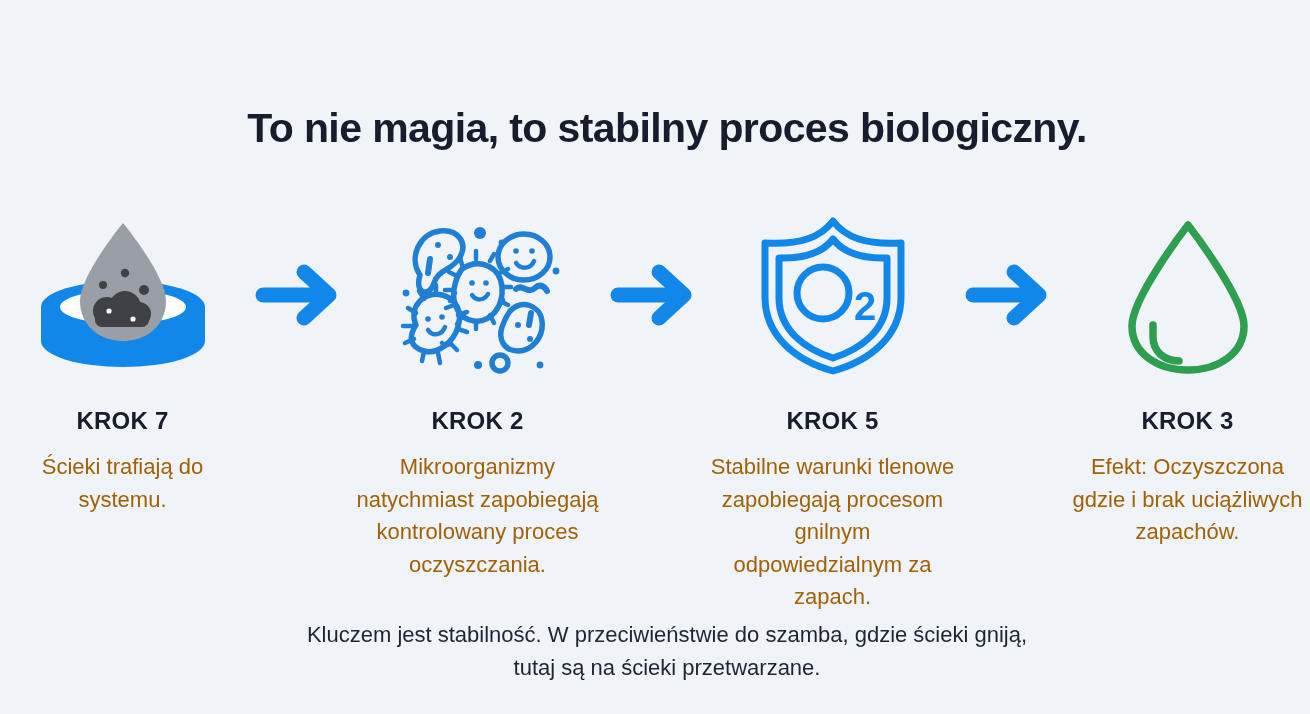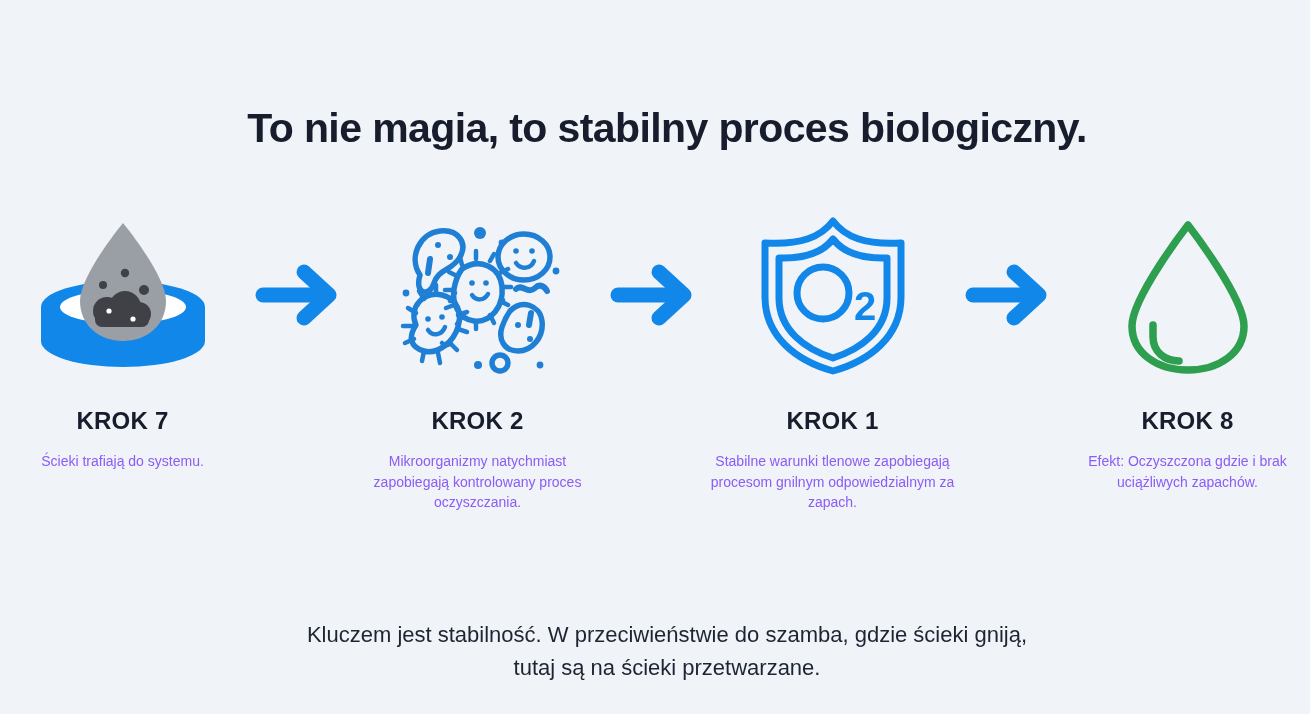--- a/index.html
+++ b/index.html
@@ -71,23 +71,23 @@
   .step-title {
     margin-top: 22px;
     font-size: 24px;
     font-weight: bold;
     letter-spacing: 0.2px;
     color: #171d2c;
     text-align: center;
   }
   .step-desc {
     margin-top: 16px;
-    font-size: 14px;
+    font-size: 22px;
     line-height: 1.48;
-    color: #8b5cf6;
+    color: #a16207;
     text-align: center;
     max-width: 246px;
   }
   .step-1 .step-desc { max-width: 205px; }
   .step-4 .step-desc { max-width: 240px; }
 
   
   .footer {
     position: absolute;
     top: 618px;
@@ -234,21 +234,21 @@
       <div class="icon-box">
         <svg width="160" height="165" viewBox="0 0 160 165">
           <g fill="none" stroke="#1287ea" stroke-width="7" stroke-linejoin="round" stroke-linecap="round">
             <path d="M80 8 L80 8 C92 24 112 32 148 30 L148 84 C148 124 116 148 80 158 C44 148 12 124 12 84 L12 30 C48 32 68 24 80 8 Z"></path>
             <path d="M80 26 L80 26 C90 39 107 46 134 45 L134 85 C134 117 108 136 80 145 C52 136 26 117 26 85 L26 45 C53 46 70 39 80 26 Z"></path>
             <circle cx="70" cy="80" r="26"></circle>
           </g>
           <text x="101" y="107" font-family="'Liberation Sans', sans-serif" font-size="40" font-weight="bold" fill="#1287ea">2</text>
         </svg>
       </div>
-      <div class="step-title">KROK 1</div>
+      <div class="step-title">KROK 5</div>
       <div class="step-desc">Stabilne warunki tlenowe zapobiegają procesom gnilnym odpowiedzialnym za zapach.</div>
     </div>
 
     <div class="arrow-box">
       <svg width="98" height="70" viewBox="0 0 98 70">
         <g stroke="#1287ea" stroke-width="15" stroke-linecap="round" stroke-linejoin="round" fill="none">
           <line x1="12" y1="35" x2="74" y2="35"></line>
           <polyline points="53,12 78,35 53,58"></polyline>
         </g>
       </svg>
@@ -256,21 +256,21 @@
 
     <div class="step step-4">
       <div class="icon-box">
         <svg width="150" height="165" viewBox="0 0 150 165">
           <g fill="none" stroke="#2e9e4f" stroke-width="7.5" stroke-linecap="round" stroke-linejoin="round">
             <path d="M75 12 C75 12 131 84 131 113 C131 140 106 157 75 157 C44 157 19 140 19 113 C19 84 75 12 75 12 Z"></path>
             <path d="M40 112 L40 124 C40 139 52 148 66 148"></path>
           </g>
         </svg>
       </div>
-      <div class="step-title">KROK 8</div>
+      <div class="step-title">KROK 3</div>
       <div class="step-desc">Efekt: Oczyszczona gdzie i brak uciążliwych zapachów.</div>
     </div>
 
   </div>
 
   <div class="footer">
     <span class="footer-line">Kluczem jest stabilność. W przeciwieństwie do szamba, gdzie ścieki gniją,</span>
     <span class="footer-line">tutaj są na ścieki przetwarzane.</span>
   </div>
 

